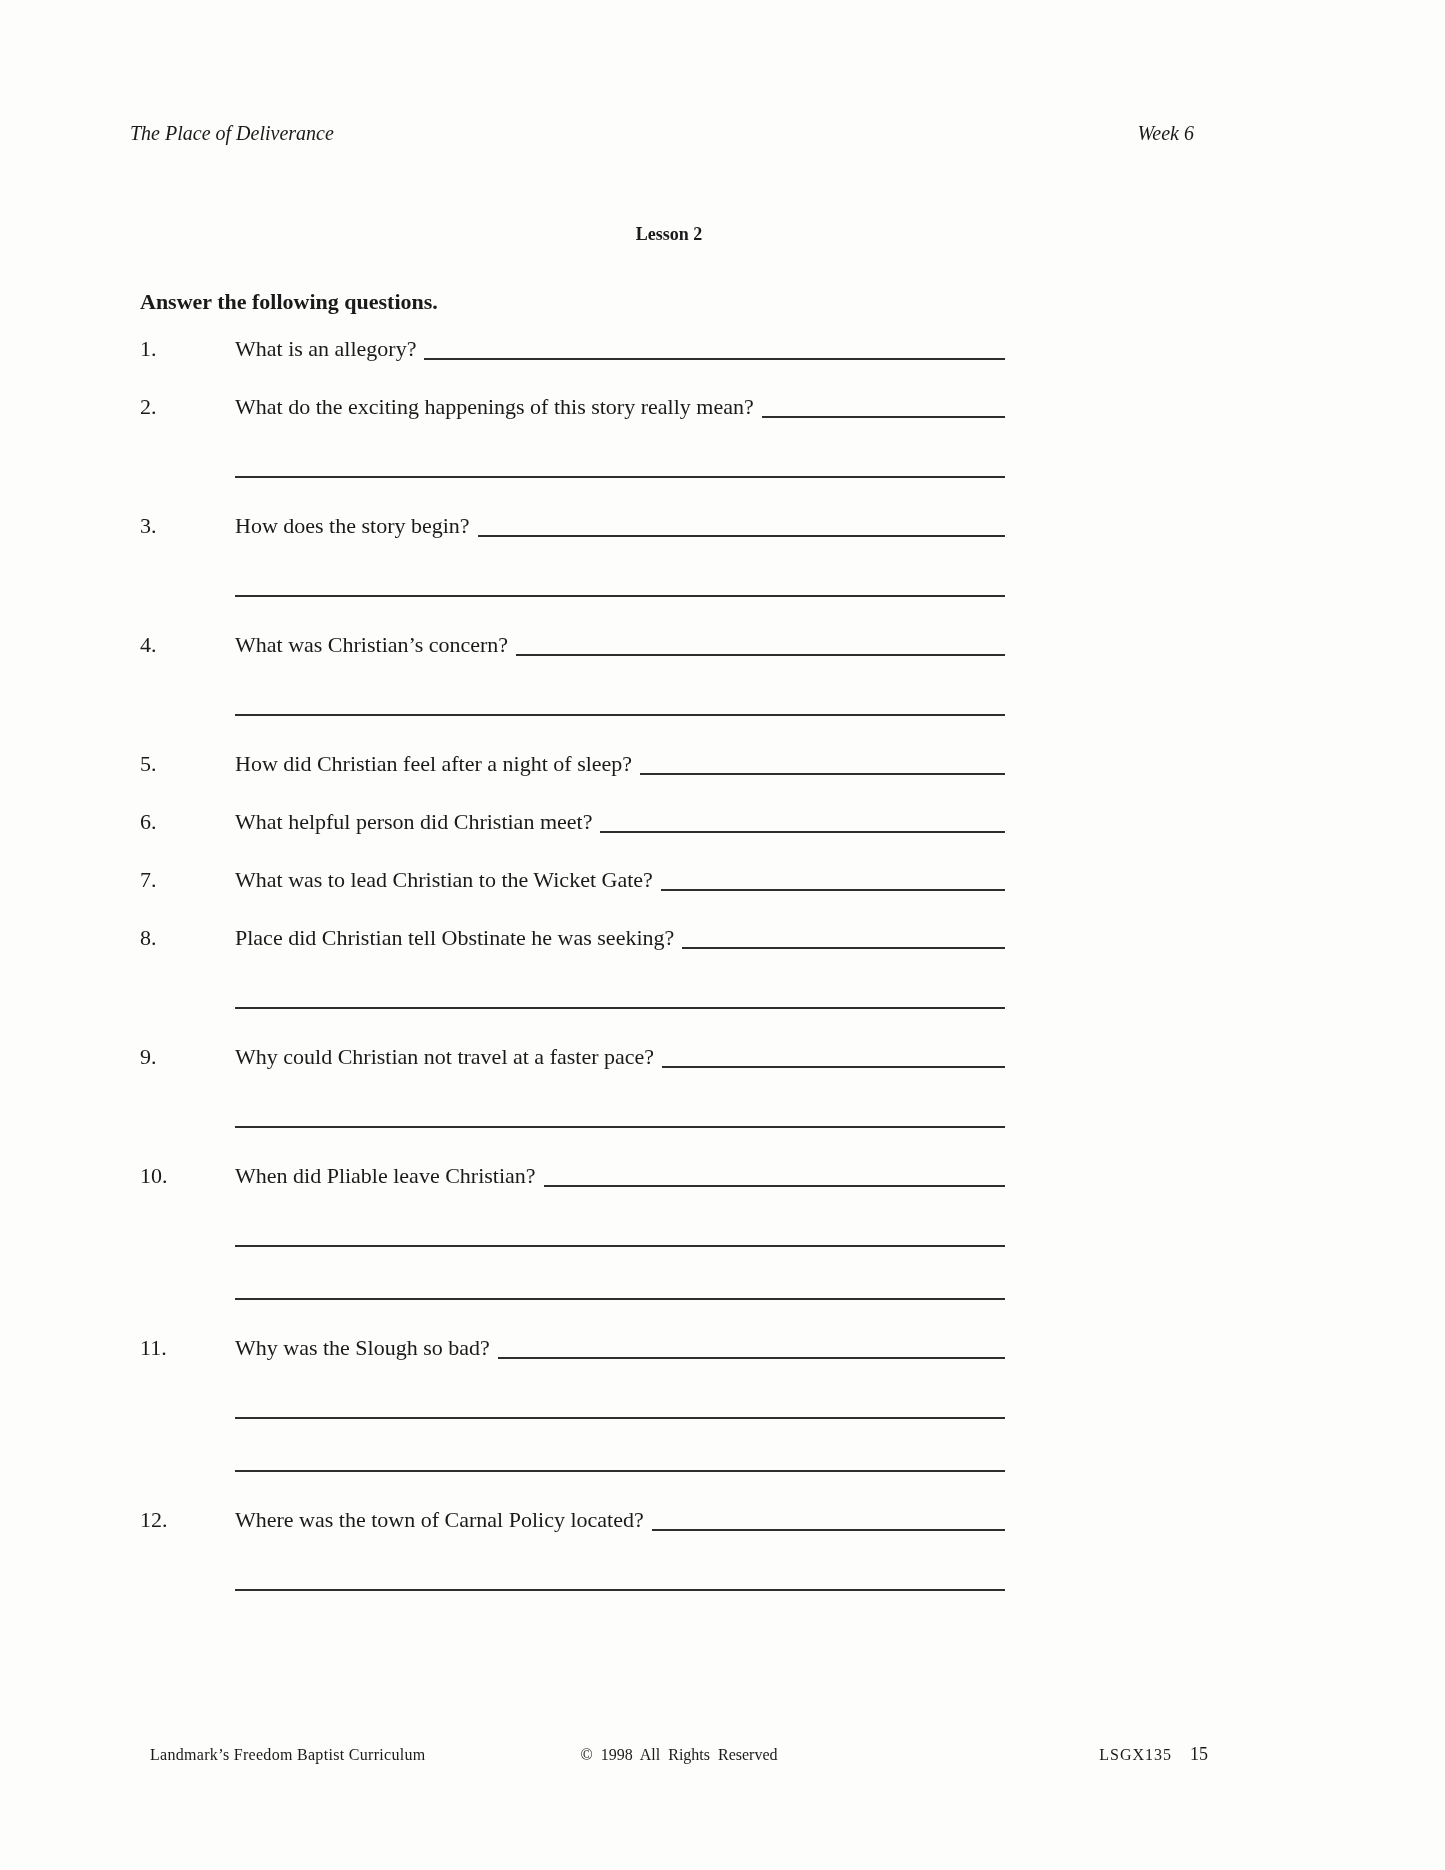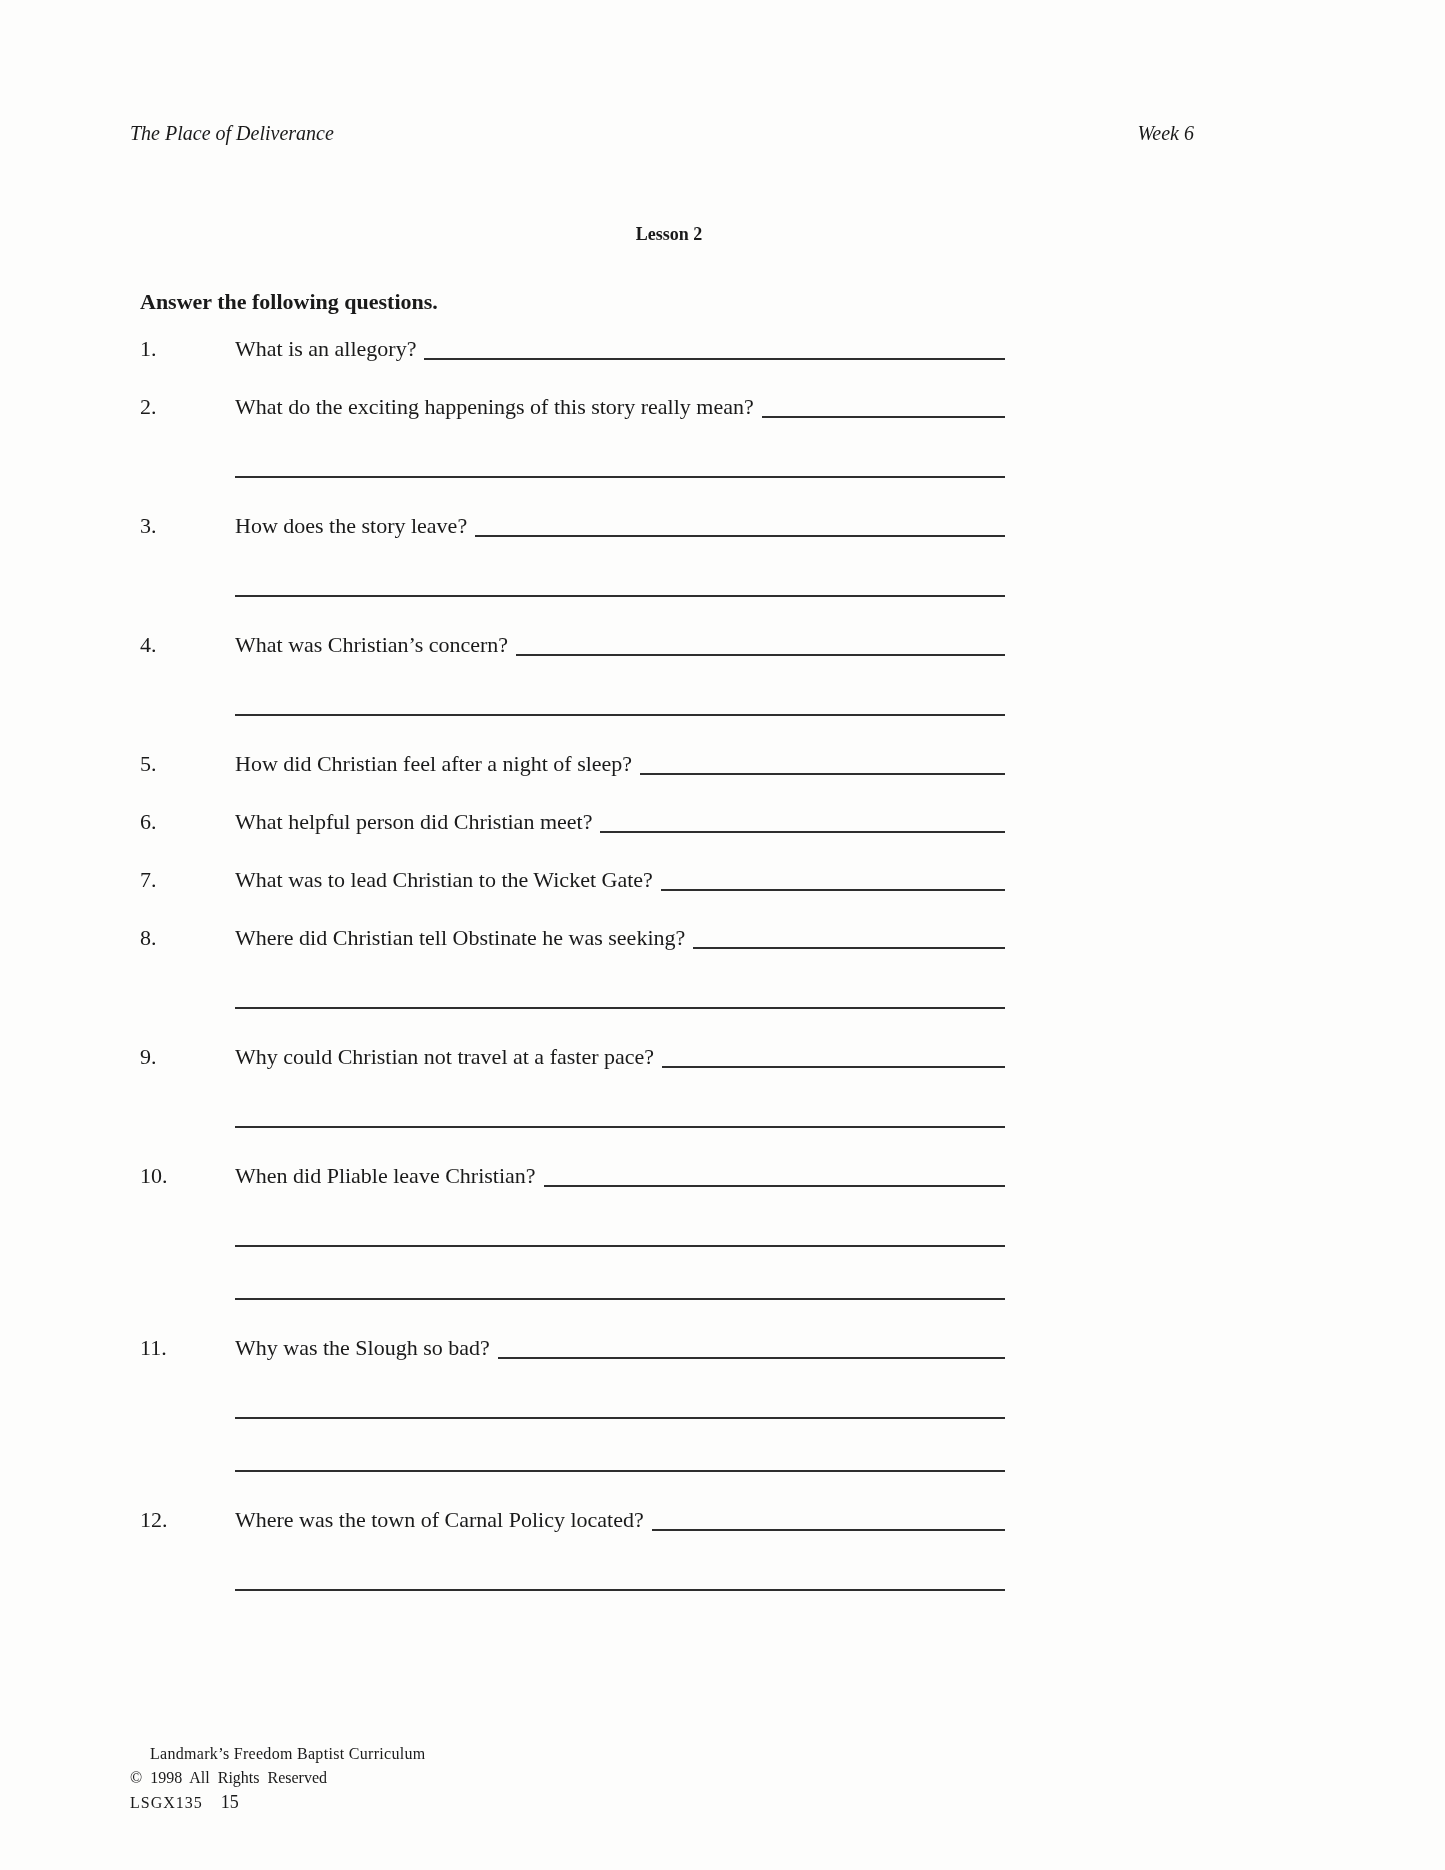--- a/index.html
+++ b/index.html
@@ -74,24 +74,23 @@
     border-bottom: 2px solid #2e2e2e;
   }
   .question-row + .question-row { margin-top: 26px; }
   .question-row + .answer-row  { margin-top: 53px; }
   .answer-row + .question-row  { margin-top: 32px; }
   .answer-row + .answer-row    { margin-top: 51px; }
   
   .doc-footer {
     margin-top: 151px;
     display: flex;
-    align-items: flex-start;
+    align-items: flex-end;
     font-size: 16px;
     line-height: 24px;
-    flex-direction: column;
   }
   .footer-left {
     flex: 1 1 0;
     padding-left: 20px;
     letter-spacing: 0.3px;
   }
   .footer-center {
     flex: 0 0 auto;
     word-spacing: 4px;
   }
@@ -126,21 +125,21 @@
         <span class="answer-line"></span>
       </div>
       <div class="question-row">
         <span class="q-num">2.</span>
         <span class="q-text">What do the exciting happenings of this story really mean?</span>
         <span class="answer-line"></span>
       </div>
       <div class="answer-row"></div>
       <div class="question-row">
         <span class="q-num">3.</span>
-        <span class="q-text">How does the story leave?</span>
+        <span class="q-text">How does the story begin?</span>
         <span class="answer-line"></span>
       </div>
       <div class="answer-row"></div>
       <div class="question-row">
         <span class="q-num">4.</span>
         <span class="q-text">What was Christian’s concern?</span>
         <span class="answer-line"></span>
       </div>
       <div class="answer-row"></div>
       <div class="question-row">
@@ -153,21 +152,21 @@
         <span class="q-text">What helpful person did Christian meet?</span>
         <span class="answer-line"></span>
       </div>
       <div class="question-row">
         <span class="q-num">7.</span>
         <span class="q-text">What was to lead Christian to the Wicket Gate?</span>
         <span class="answer-line"></span>
       </div>
       <div class="question-row">
         <span class="q-num">8.</span>
-        <span class="q-text">Where did Christian tell Obstinate he was seeking?</span>
+        <span class="q-text">Place did Christian tell Obstinate he was seeking?</span>
         <span class="answer-line"></span>
       </div>
       <div class="answer-row"></div>
       <div class="question-row">
         <span class="q-num">9.</span>
         <span class="q-text">Why could Christian not travel at a faster pace?</span>
         <span class="answer-line"></span>
       </div>
       <div class="answer-row"></div>
       <div class="question-row">

